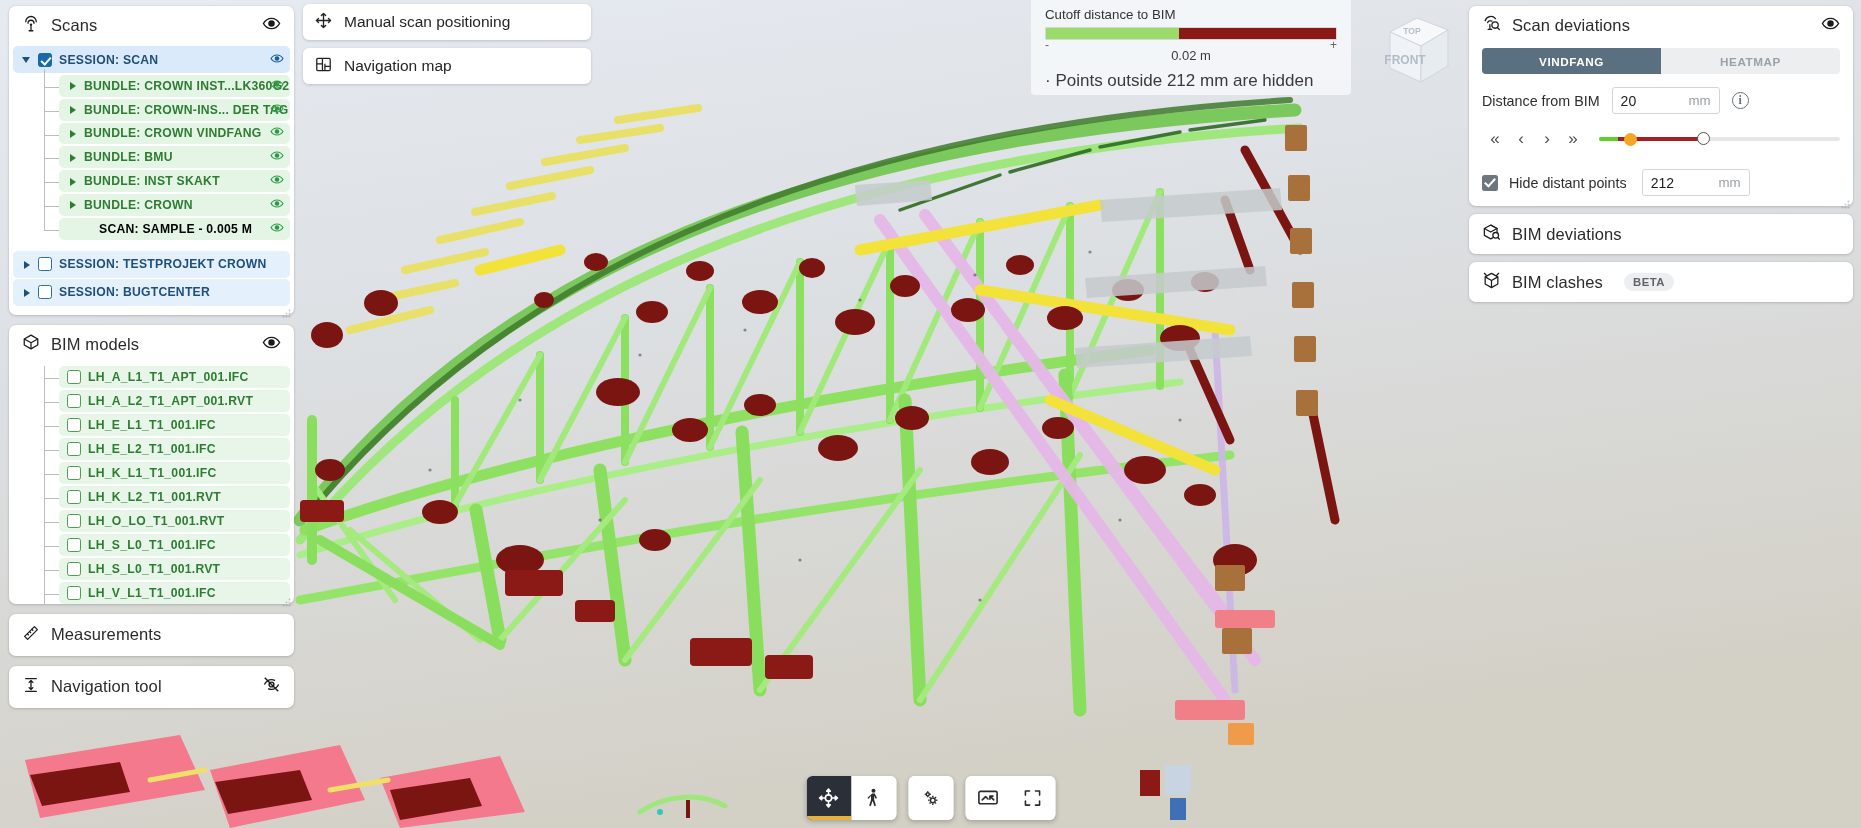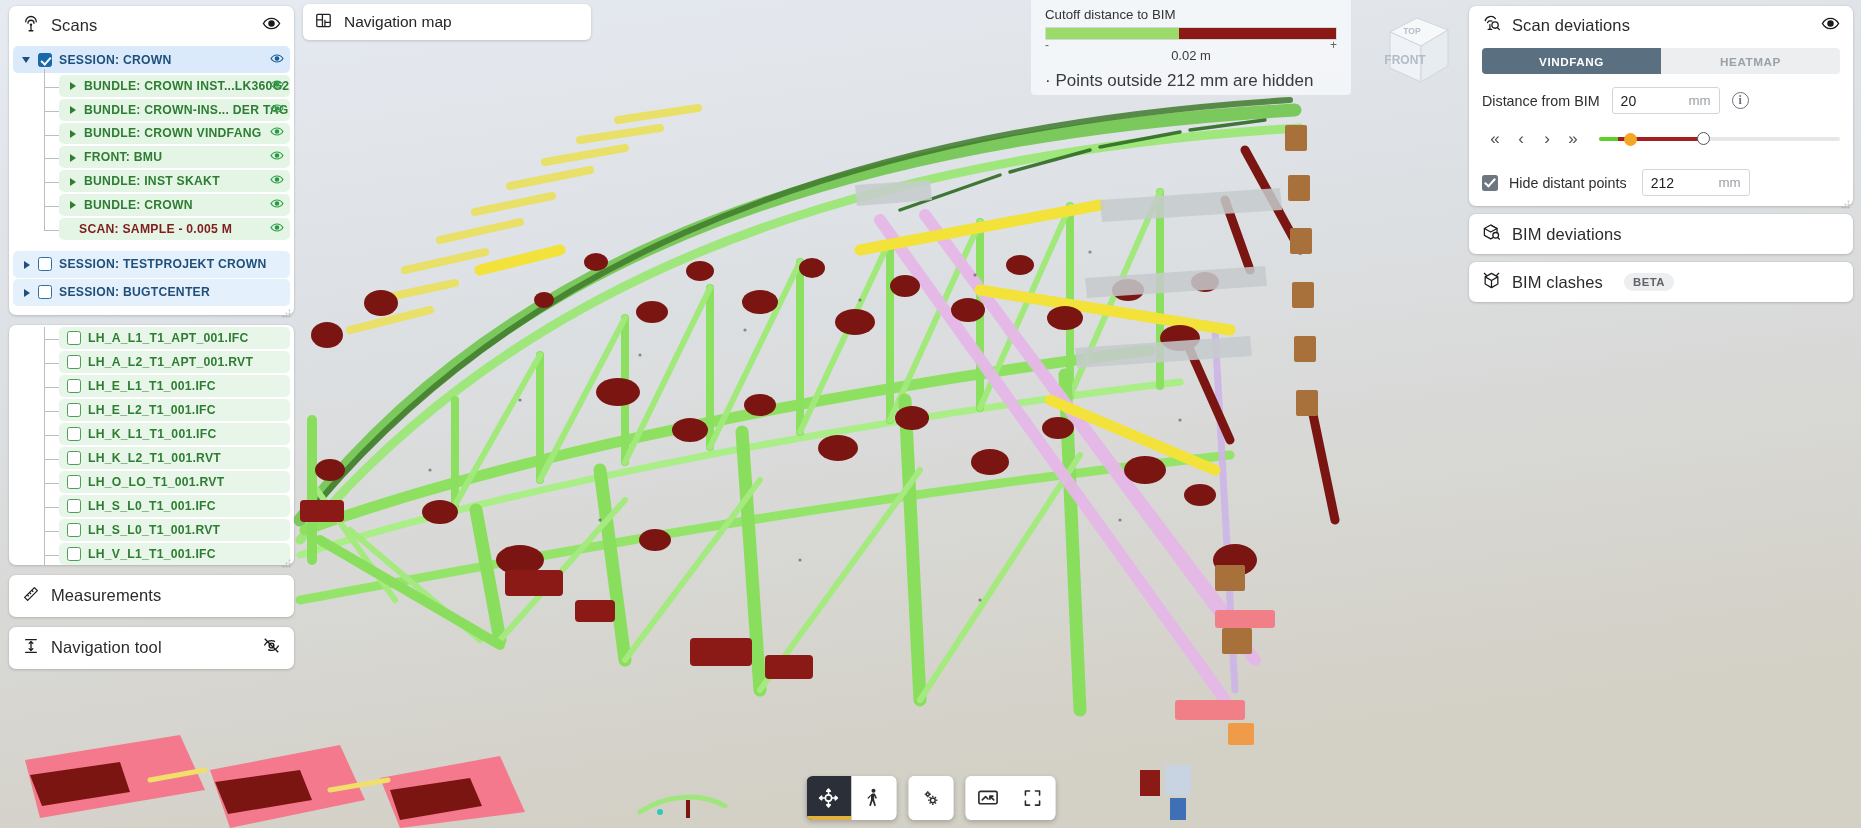--- a/index.html
+++ b/index.html
@@ -43,21 +43,21 @@
   .tree { position: relative; padding: 0 4px 4px 4px; }
   .row {
     position: relative; display: flex; align-items: center;
     height: 27px; border-radius: 5px; cursor: pointer;
     font-size: 12.2px; font-weight: 700; letter-spacing: .25px;
     white-space: nowrap;
   }
   .row.session { background: #e4f0fb; color: #1f4f7a; padding-left: 8px; margin: 1px 0; }
   .row.session.sel { background: #dbeafb; }
   .row.bundle  { background: #e4f5e6; color: #2e7d32; margin: 2px 0 2px 46px; padding-left: 8px; }
-  .row.scanrow { background: #e4f5e6; color: #7f1d1d; margin: 2px 0 2px 46px; padding-left: 20px; }
+  .row.scanrow { background: #e4f5e6; color: #000000; margin: 2px 0 2px 46px; padding-left: 40px; }
   .row .lbl { flex: 1; overflow: hidden; text-overflow: clip; padding-right: 28px; }
   .row .eye-s { position: absolute; right: 6px; top: 50%; transform: translateY(-50%); }
 
   .caret {
     width: 13px; height: 13px; margin-right: 4px; flex: 0 0 auto;
     position: relative; cursor: pointer;
   }
   .caret::after {
     content: ""; position: absolute; left: 3px; top: 3px;
     border-left: 6px solid currentColor;
@@ -420,20 +420,28 @@
           <circle cx="430" cy="470" r="1.6"></circle>
             <circle cx="1180" cy="420" r="1.6"></circle>
         </g>
       </g>
     </svg>
   </div>
 
   <div id="topbtns">
     <div class="topbtn">
       <span>
+        <svg width="17" height="17" viewBox="0 0 24 24" fill="none" stroke="#222" stroke-width="1.9" stroke-linecap="round" stroke-linejoin="round">
+          <path d="M12 2v20M2 12h20M12 2l-3 3M12 2l3 3M12 22l-3-3M12 22l3-3M2 12l3-3M2 12l3 3M22 12l-3-3M22 12l-3 3"></path>
+        </svg>
+      </span>
+      <span>Manual scan positioning</span>
+    </div>
+    <div class="topbtn">
+      <span>
         <svg width="17" height="17" viewBox="0 0 24 24" fill="none" stroke="#222" stroke-width="1.8">
           <rect x="2.5" y="3.5" width="19" height="17" rx="1.5"></rect>
           <path d="M2.5 11h8M10.5 3.5v17M14 14.5h7.5M14 11v10"></path>
         </svg>
       </span>
       <span>Navigation map</span>
     </div>
   </div>
 
   <div id="legend">
@@ -478,21 +486,21 @@
             <path d="M1.8 12S5.5 5.5 12 5.5 22.2 12 22.2 12 18.5 18.5 12 18.5 1.8 12 1.8 12Z"></path>
             <circle cx="12" cy="12" r="3.2" fill="#1b1b1b"></circle>
           </svg>
         </span>
       </div>
       <div id="scans-body">
         <div class="tree" id="scans-tree">
             <div class="row session sel">
               <span class="caret open"></span>
               <span class="cb blue-on"></span>
-              <span class="lbl">SESSION: CROWN</span>
+              <span class="lbl">SESSION: SCAN</span>
               <span class="eye-s"><svg width="14" height="14" viewBox="0 0 24 24" fill="none" stroke="#16609c" stroke-width="2.1">
                   <path d="M1.8 12S5.5 6 12 6s10.2 6 10.2 6S18.5 18 12 18 1.8 12 1.8 12Z"></path>
                   <circle cx="12" cy="12" r="3" fill="#16609c"></circle>
                 </svg></span>
             </div>
             <div style="position:relative">
               <span class="tline-v" style="top:-6px;height:160.6px"></span>
               <span class="tline-h" style="top:12px"></span>
               <div class="row bundle" style="height: 21.8px;">
                 <span class="caret"></span>
@@ -516,21 +524,21 @@
                 <span class="caret"></span>
                 <span class="lbl">BUNDLE: CROWN VINDFANG</span>
                 <span class="eye-s"><svg width="14" height="14" viewBox="0 0 24 24" fill="none" stroke="#2e9b45" stroke-width="2.1">
                     <path d="M1.8 12S5.5 6 12 6s10.2 6 10.2 6S18.5 18 12 18 1.8 12 1.8 12Z"></path>
                     <circle cx="12" cy="12" r="3" fill="#2e9b45"></circle>
                   </svg></span>
               </div>
               <span class="tline-h" style="top:83.4px"></span>
               <div class="row bundle" style="height: 21.8px;">
                 <span class="caret"></span>
-                <span class="lbl">FRONT: BMU</span>
+                <span class="lbl">BUNDLE: BMU</span>
                 <span class="eye-s"><svg width="14" height="14" viewBox="0 0 24 24" fill="none" stroke="#2e9b45" stroke-width="2.1">
                     <path d="M1.8 12S5.5 6 12 6s10.2 6 10.2 6S18.5 18 12 18 1.8 12 1.8 12Z"></path>
                     <circle cx="12" cy="12" r="3" fill="#2e9b45"></circle>
                   </svg></span>
               </div>
               <span class="tline-h" style="top:107.2px"></span>
               <div class="row bundle" style="height: 21.8px;">
                 <span class="caret"></span>
                 <span class="lbl">BUNDLE: INST SKAKT</span>
                 <span class="eye-s"><svg width="14" height="14" viewBox="0 0 24 24" fill="none" stroke="#2e9b45" stroke-width="2.1">
@@ -575,20 +583,35 @@
             <circle cx="7.5" cy="4.5" r="1"></circle>
             <circle cx="4.5" cy="4.5" r="1"></circle>
           <circle cx="7.5" cy="7.5" r="1"></circle>
             <circle cx="4.5" cy="7.5" r="1"></circle>
             <circle cx="1.5" cy="7.5" r="1"></circle>
         </svg>
       </span>
     </div>
 
     <div class="card" id="bim-card">
+      <div class="card-hd">
+        <span>
+          <svg width="18" height="18" viewBox="0 0 24 24" fill="none" stroke="#1d1d1d" stroke-width="1.7" stroke-linejoin="round">
+            <path d="M12 2.8 21 8v8l-9 5.2L3 16V8Z"></path>
+              <path d="M3 8l9 5 9-5M12 13v8.2"></path>
+          </svg>
+        </span>
+        <span class="ttl">BIM models</span>
+        <span class="eye">
+          <svg width="19" height="19" viewBox="0 0 24 24" fill="none" stroke="#1b1b1b" stroke-width="1.8">
+            <path d="M1.8 12S5.5 5.5 12 5.5 22.2 12 22.2 12 18.5 18.5 12 18.5 1.8 12 1.8 12Z"></path>
+            <circle cx="12" cy="12" r="3.2" fill="#1b1b1b"></circle>
+          </svg>
+        </span>
+      </div>
       <div id="bim-body">
         <div class="tree" id="bim-tree">
             <div style="position:relative">
               <span class="tline-v" style="top:0;height:258px"></span>
               <span class="tline-h" style="top:12px"></span>
               <div class="row bimrow" style="height:22px">
                 <span class="cb green-off"></span>
                 <span class="lbl" style="padding-right:6px">LH_A_L1_T1_APT_001.IFC</span>
               </div>
               <span class="tline-h" style="top:36px"></span>

